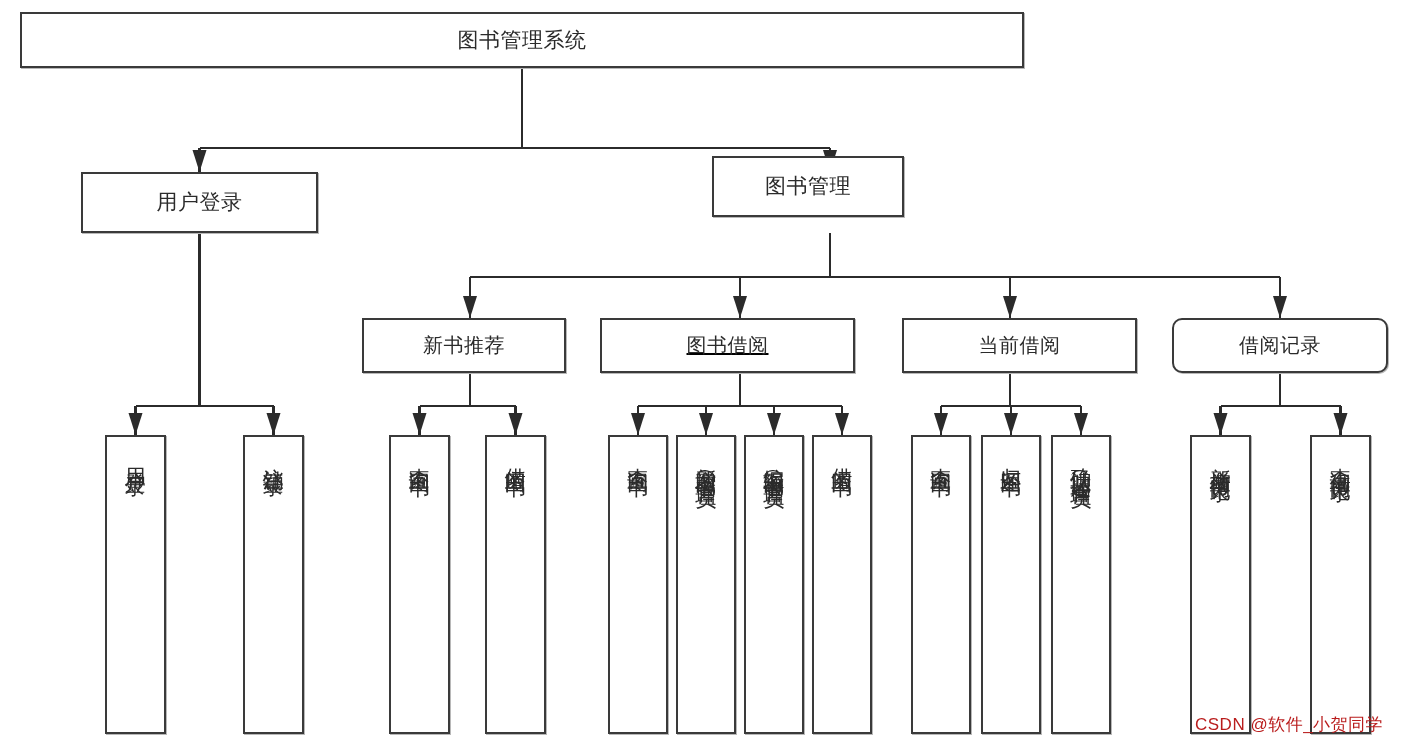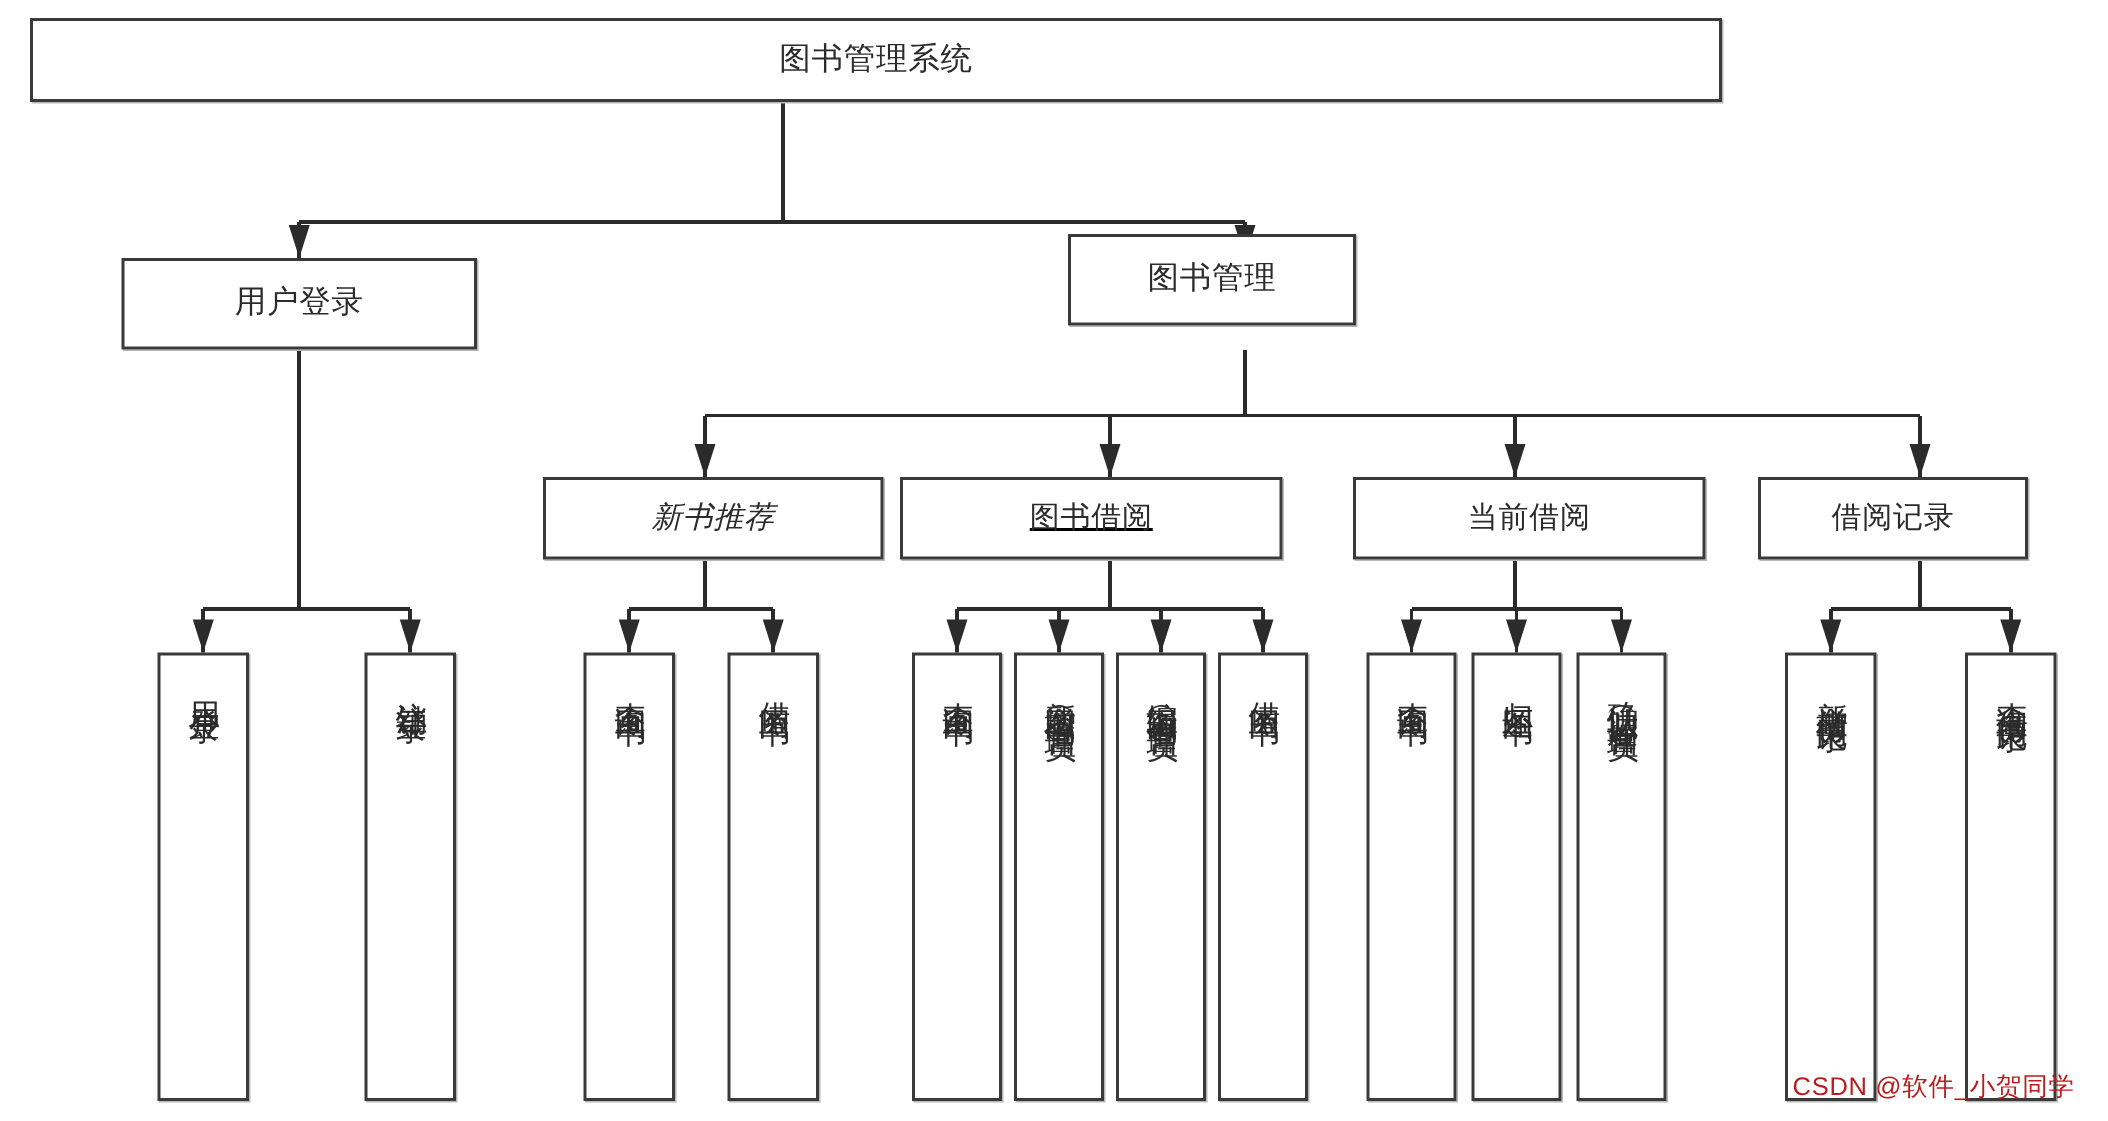--- a/index.html
+++ b/index.html
@@ -101,39 +101,39 @@
       <line x1="1081" y1="406" x2="1081" y2="435" stroke="#2b2b2b" stroke-width="2.6" shape-rendering="crispEdges"></line>
       <polygon points="1074,413 1088,413 1081,435" fill="#2b2b2b"></polygon>
       <line x1="1280" y1="373" x2="1280" y2="406" stroke="#2b2b2b" stroke-width="2.6" shape-rendering="crispEdges"></line>
       <line x1="1220.5" y1="406" x2="1340.5" y2="406" stroke="#2b2b2b" stroke-width="2.6" shape-rendering="crispEdges"></line>
       <line x1="1220.5" y1="406" x2="1220.5" y2="435" stroke="#2b2b2b" stroke-width="2.6" shape-rendering="crispEdges"></line>
       <polygon points="1213.5,413 1227.5,413 1220.5,435" fill="#2b2b2b"></polygon>
       <line x1="1340.5" y1="406" x2="1340.5" y2="435" stroke="#2b2b2b" stroke-width="2.6" shape-rendering="crispEdges"></line>
       <polygon points="1333.5,413 1347.5,413 1340.5,435" fill="#2b2b2b"></polygon>
     </svg>
   <div id="nodes">
-      <div class="node-box root" style="left: 20px; top: 12px; width: 1128px; height: 56px;">
+      <div class="node-box root" style="left: 20px; top: 12px; width: 1004px; height: 56px;">
         <span class="node-label">图书管理系统</span>
       </div>
       <div class="node-box level2" style="left: 81px; top: 172px; width: 237px; height: 61px;">
         <span class="node-label">用户登录</span>
       </div>
       <div class="node-box level2" style="left: 712px; top: 156px; width: 192px; height: 61px;">
         <span class="node-label">图书管理</span>
       </div>
-      <div class="node-box level3" style="left: 362px; top: 318px; width: 227px; height: 55px; font-style: italic;">
+      <div class="node-box level3" style="left: 362px; top: 318px; width: 204px; height: 55px;">
         <span class="node-label">新书推荐</span>
       </div>
       <div class="node-box level3" style="left: 600px; top: 318px; width: 255px; height: 55px; text-decoration: underline;">
         <span class="node-label">图书借阅</span>
       </div>
       <div class="node-box level3" style="left: 902px; top: 318px; width: 235px; height: 55px;">
         <span class="node-label">当前借阅</span>
       </div>
-      <div class="node-box level3" style="left: 1172px; top: 318px; width: 180px; height: 55px;">
+      <div class="node-box level3" style="left: 1172px; top: 318px; width: 216px; height: 55px; border-radius: 10px;">
         <span class="node-label">借阅记录</span>
       </div>
       <div class="node-box leaf vertical" style="left: 105px; top: 435px; width: 61px; height: 299px;">
         <span class="node-label">用户登录</span>
       </div>
       <div class="node-box leaf vertical" style="left: 243px; top: 435px; width: 61px; height: 299px;">
         <span class="node-label">注销登录</span>
       </div>
       <div class="node-box leaf vertical" style="left: 389px; top: 435px; width: 61px; height: 299px;">
         <span class="node-label">查询图书</span>

